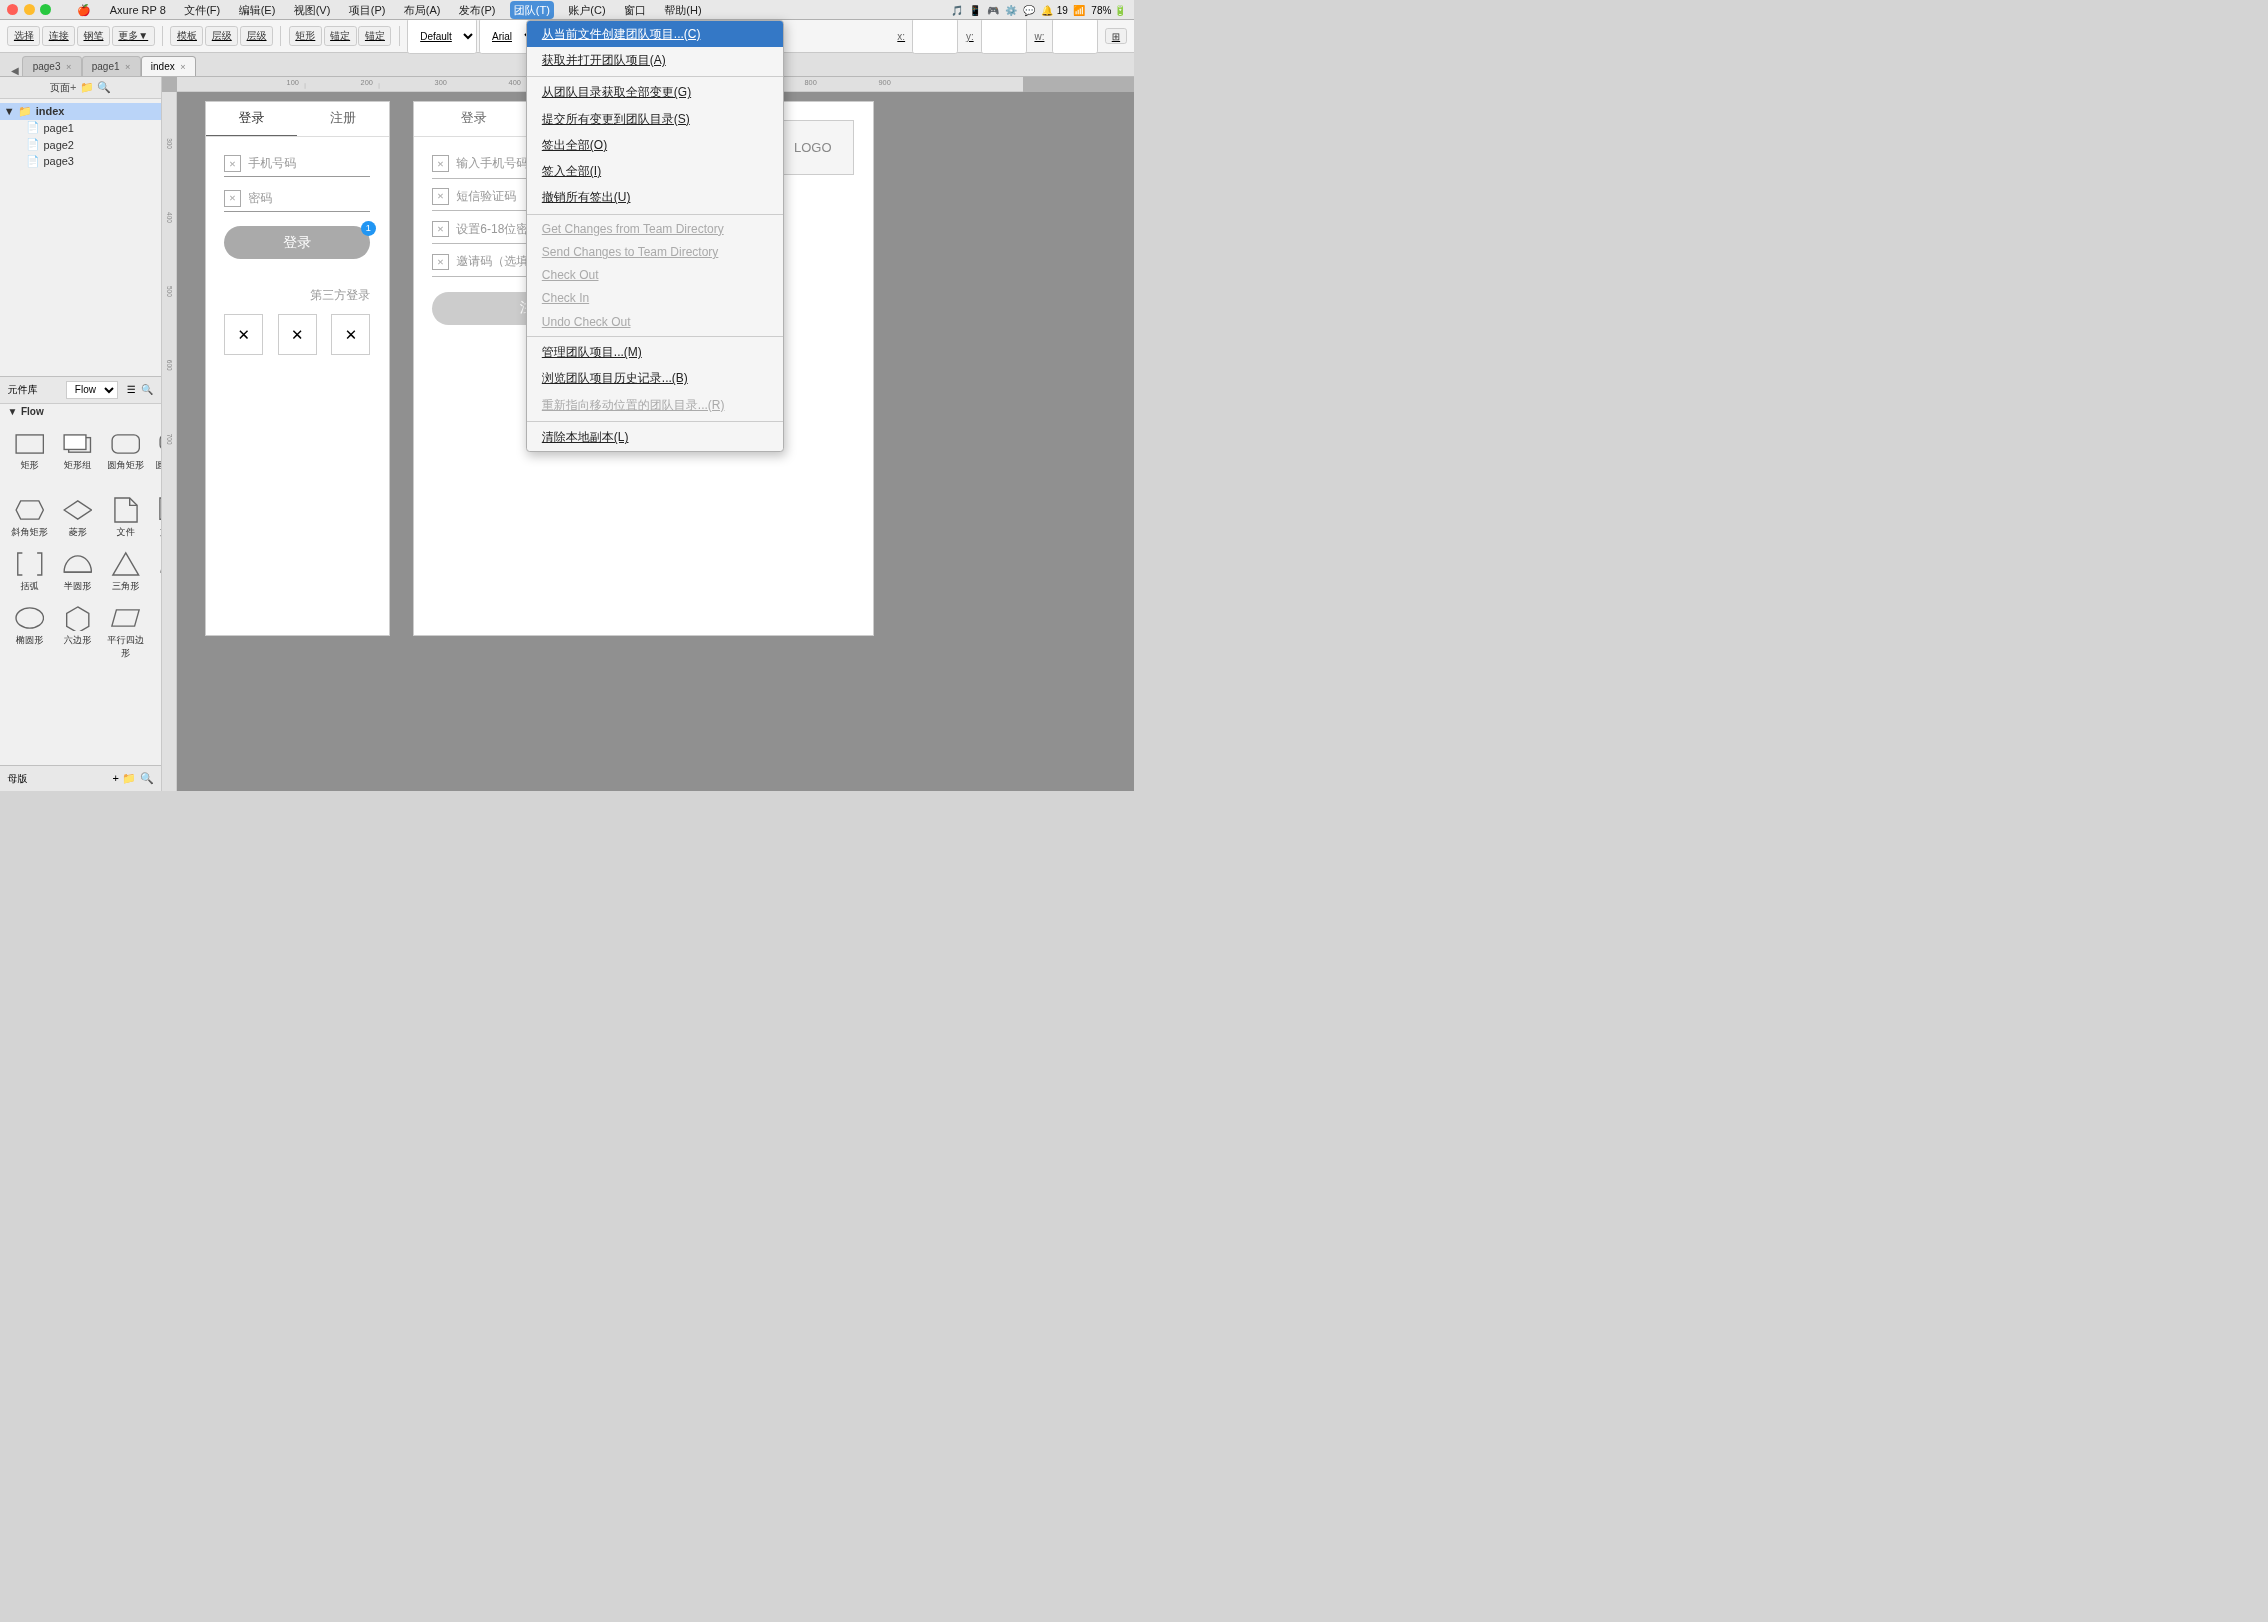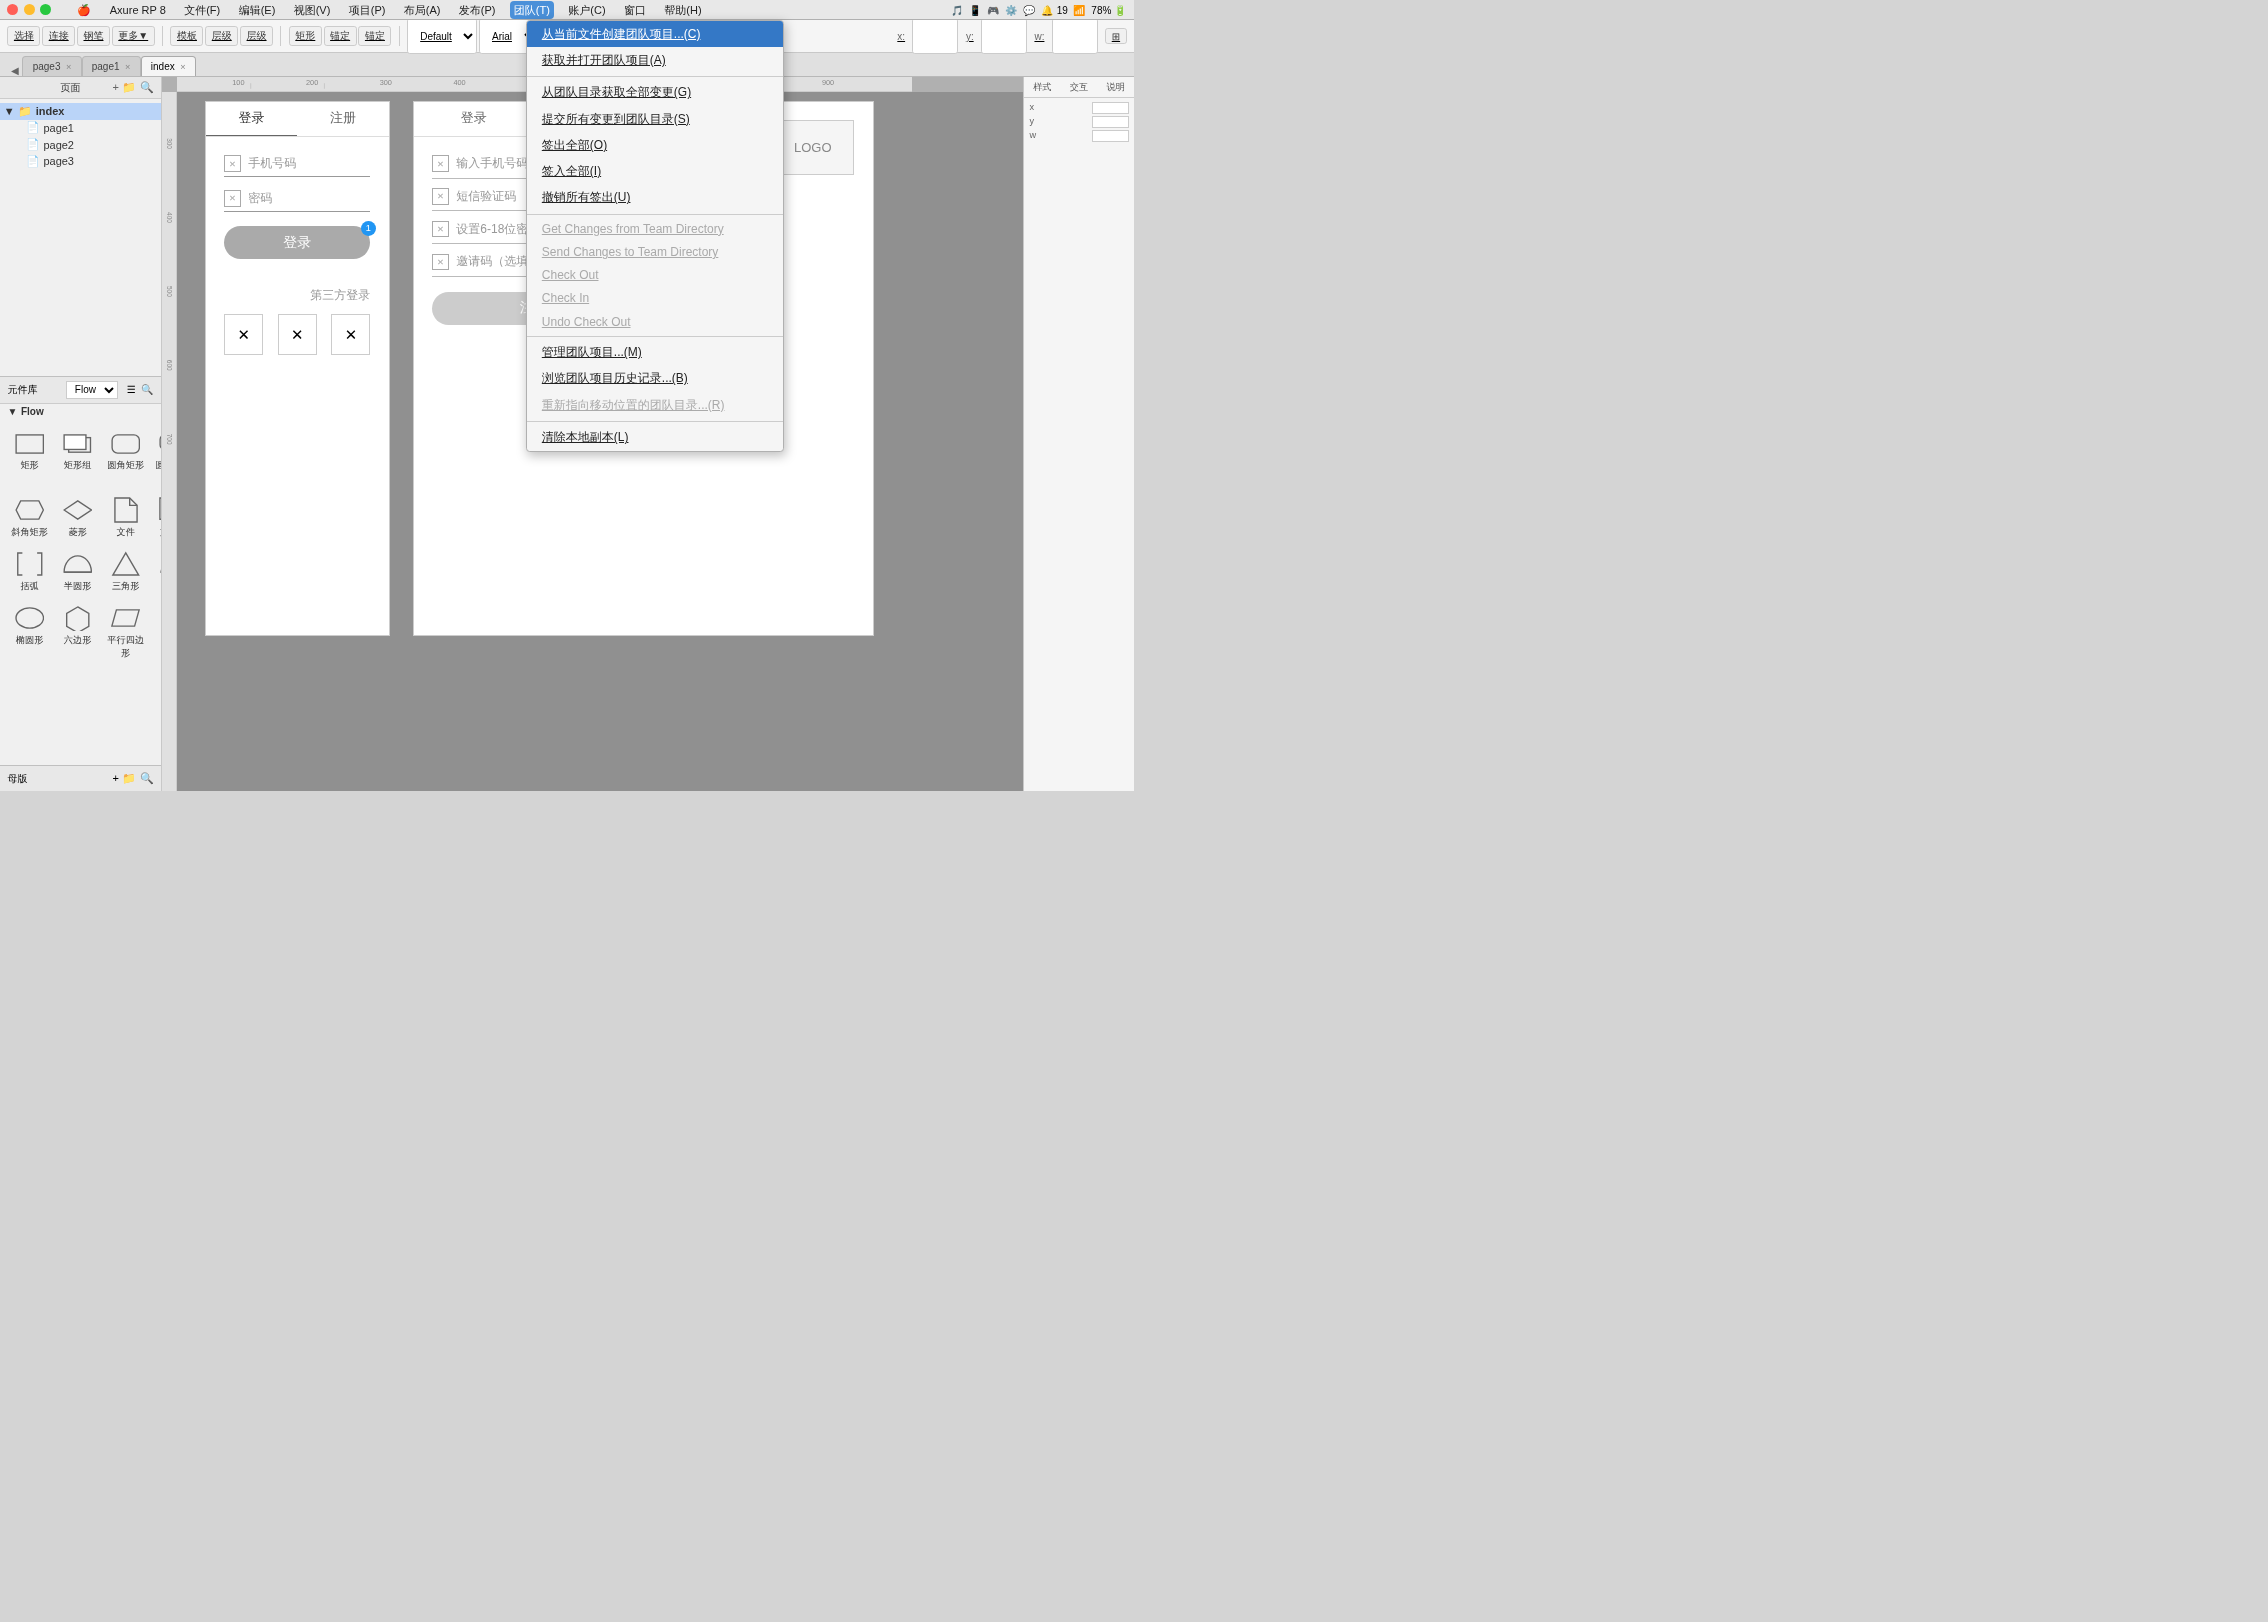--- a/index.html
+++ b/index.html
@@ -86,27 +86,26 @@
       flex-direction: column;
     }
     .sidebar-pages {
       flex: 1;
       border-bottom: 0.9px solid #c0c0c0;
       overflow: hidden;
     }
     .sidebar-section-header {
       display: flex;
       align-items: center;
-      justify-content: flex-end;
+      justify-content: center;
       padding: 3.7px 7.4px;
       background: #e8e8e8;
       border-bottom: 0.9px solid #ccc;
       font-size: 10px;
       color: #333;
-      gap: 32px;
     }
     .sidebar-header-icons { display: flex; gap: 3.7px; }
     .sidebar-icon { font-size: 11px; color: #666; cursor: pointer; }
     .page-tree { padding: 3.7px 0; }
     .page-item {
       display: flex;
       align-items: center;
       padding: 1.8px 7.4px 1.8px 14.8px;
       font-size: 11px;
       color: #333;
@@ -777,41 +776,20 @@
             <div class="login-btn" style="background:#ccc;">
               <span>注册</span>
               <div class="badge">3</div>
             </div>
           </div>
         </div>
       </div>
     </div>
   </div>
 
-  <div class="right-panel">
-    <div class="right-panel-tabs">
-      <div class="right-tab">样式</div>
-      <div class="right-tab">交互</div>
-      <div class="right-tab">说明</div>
-    </div>
-    <div class="right-panel-content">
-      <div class="prop-row">
-        <span class="prop-label">x</span>
-        <input class="prop-input" style="">
-      </div>
-      <div class="prop-row">
-        <span class="prop-label">y</span>
-        <input class="prop-input" style="">
-      </div>
-      <div class="prop-row">
-        <span class="prop-label">w</span>
-        <input class="prop-input" style="">
-      </div>
-    </div>
-  </div>
 </div>
 
 <div class="dropdown-menu">
   <div class="menu-item highlighted-blue">从当前文件创建团队项目...(C)</div>
   <div class="menu-item">获取并打开团队项目(A)</div>
   <div class="menu-divider"></div>
   <div class="menu-item">从团队目录获取全部变更(G)</div>
   <div class="menu-item">提交所有变更到团队目录(S)</div>
   <div class="menu-item">签出全部(O)</div>
   <div class="menu-item">签入全部(I)</div>

